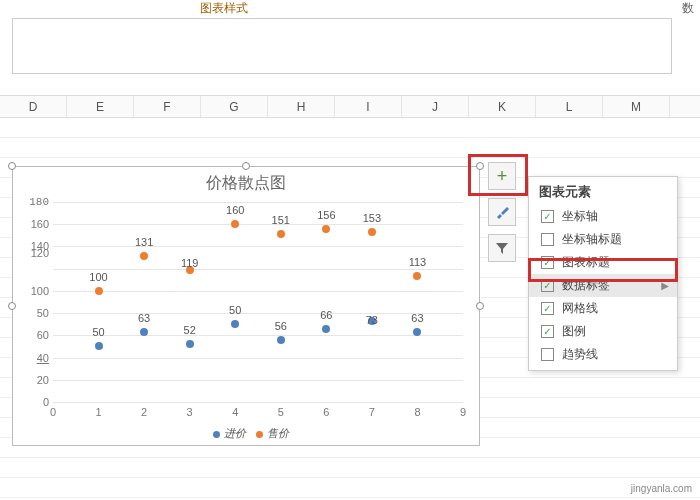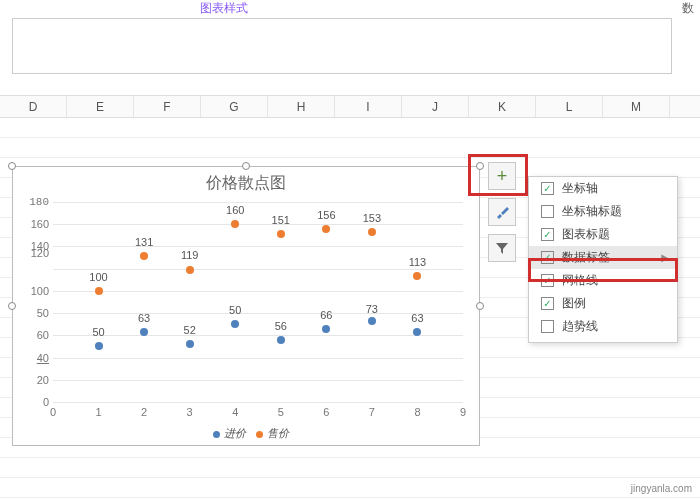--- a/index.html
+++ b/index.html
@@ -16,21 +16,21 @@
   }
   .ribbon-area {
     height: 96px;
     border-bottom: 1px solid #ddd;
     position: relative;
   }
   .ribbon-label {
     position: absolute;
     top: 0;
     left: 200px;
-    color: #8b5cf6;
+    color: #a16207;
     font-size: 12px;
   }
   .ribbon-right {
     position: absolute;
     top: 0;
     right: 6px;
     color: #666;
   }
   .style-box {
     position: absolute;
@@ -321,29 +321,29 @@
         <div class="dl" style="left: 91.1111px; bottom: 78px;">63</div>
         <div class="pt blue" style="left: 136.667px; bottom: 57.7778px; background: rgb(79, 129, 189);"></div>
         <div class="dl" style="left: 136.667px; bottom: 65.7778px;">52</div>
         <div class="pt blue" style="left: 182.222px; bottom: 77.7778px; background: rgb(79, 129, 189);"></div>
         <div class="dl" style="left: 182.222px; bottom: 85.7778px;">50</div>
         <div class="pt blue" style="left: 227.778px; bottom: 62.2222px; background: rgb(79, 129, 189);"></div>
         <div class="dl" style="left: 227.778px; bottom: 70.2222px;">56</div>
         <div class="pt blue" style="left: 273.333px; bottom: 73.3333px; background: rgb(79, 129, 189);"></div>
         <div class="dl" style="left: 273.333px; bottom: 81.3333px;">66</div>
         <div class="pt blue" style="left: 318.889px; bottom: 81.1111px; background: rgb(79, 129, 189);"></div>
-        <div class="dl" style="left: 318.889px; bottom: 87px;">73</div>
+        <div class="dl" style="left: 318.889px; bottom: 76px;">73</div>
         <div class="pt blue" style="left: 364.444px; bottom: 70px; background: rgb(79, 129, 189);"></div>
         <div class="dl" style="left: 364.444px; bottom: 78px;">63</div>
         <div class="pt orange" style="left: 45.5556px; bottom: 111.111px; background: rgb(237, 125, 49);"></div>
         <div class="dl" style="left: 45.5556px; bottom: 119.111px;">100</div>
         <div class="pt orange" style="left: 91.1111px; bottom: 145.556px; background: rgb(237, 125, 49);"></div>
         <div class="dl" style="left: 91.1111px; bottom: 153.556px;">131</div>
         <div class="pt orange" style="left: 136.667px; bottom: 132.222px; background: rgb(237, 125, 49);"></div>
-        <div class="dl" style="left: 136.667px; bottom: 141px; margin-top: 36px;">119</div>
+        <div class="dl" style="left: 136.667px; bottom: 133px; margin-top: 36px;">119</div>
         <div class="pt orange" style="left: 182.222px; bottom: 177.778px; background: rgb(237, 125, 49);"></div>
         <div class="dl" style="left: 182.222px; bottom: 185.778px;">160</div>
         <div class="pt orange" style="left: 227.778px; bottom: 167.778px; background: rgb(237, 125, 49);"></div>
         <div class="dl" style="left: 227.778px; bottom: 175.778px;">151</div>
         <div class="pt orange" style="left: 273.333px; bottom: 173.333px; background: rgb(237, 125, 49);"></div>
         <div class="dl" style="left: 273.333px; bottom: 181.333px;">156</div>
         <div class="pt orange" style="left: 318.889px; bottom: 170px; background: rgb(237, 125, 49);"></div>
         <div class="dl" style="left: 318.889px; bottom: 178px;">153</div>
         <div class="pt orange" style="left: 364.444px; bottom: 125.556px; background: rgb(237, 125, 49);"></div>
         <div class="dl" style="left: 364.444px; bottom: 133.556px;">113</div>
@@ -363,20 +363,21 @@
     <div class="sq-btn filter">
       <svg width="14" height="14" viewBox="0 0 14 14">
           <path d="M1 2 L13 2 L8 8 L8 13 L6 11 L6 8 Z" fill="#666"></path>
         </svg>
     </div>
   </div>
 
   <div class="red-box-1" style="top:36px;left:468px;width:60px;height:42px"></div>
 
   <div class="elements-panel">
+    <div class="panel-title">图表元素</div>
     <div id="panel-items">
         <div class="panel-item">
           <span class="cb">✓</span>
           <span>坐标轴</span>
         </div>
         <div class="panel-item">
           <span class="cb"></span>
           <span>坐标轴标题</span>
         </div>
         <div class="panel-item">

